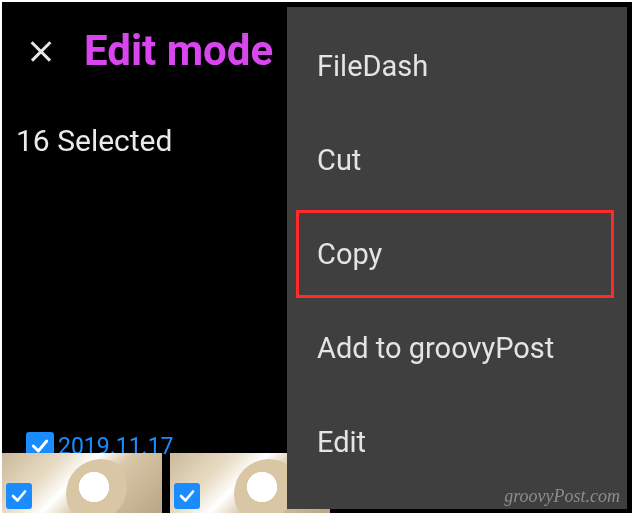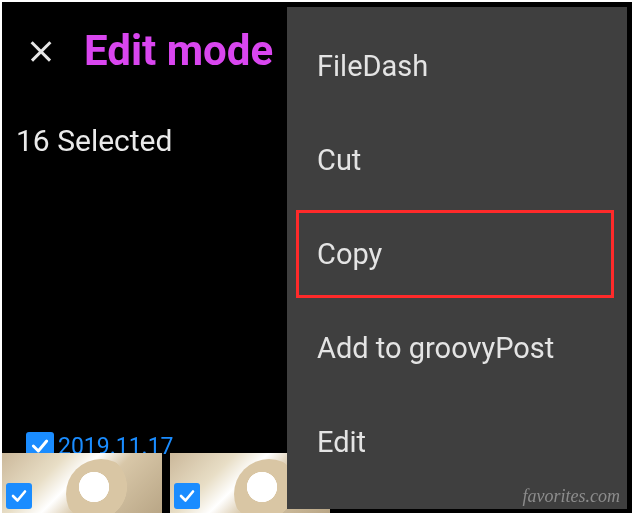--- a/index.html
+++ b/index.html
@@ -195,14 +195,14 @@
   </div>
 
   <div class="menu">
     <div class="menu-item">FileDash</div>
     <div class="menu-item">Cut</div>
     <div class="menu-item highlight">Copy</div>
     <div class="menu-item">Add to groovyPost</div>
     <div class="menu-item">Edit</div>
   </div>
 
-  <div class="watermark">favorites.com</div>
+  <div class="watermark">groovyPost.com</div>
 </div>
 
 </body></html>

